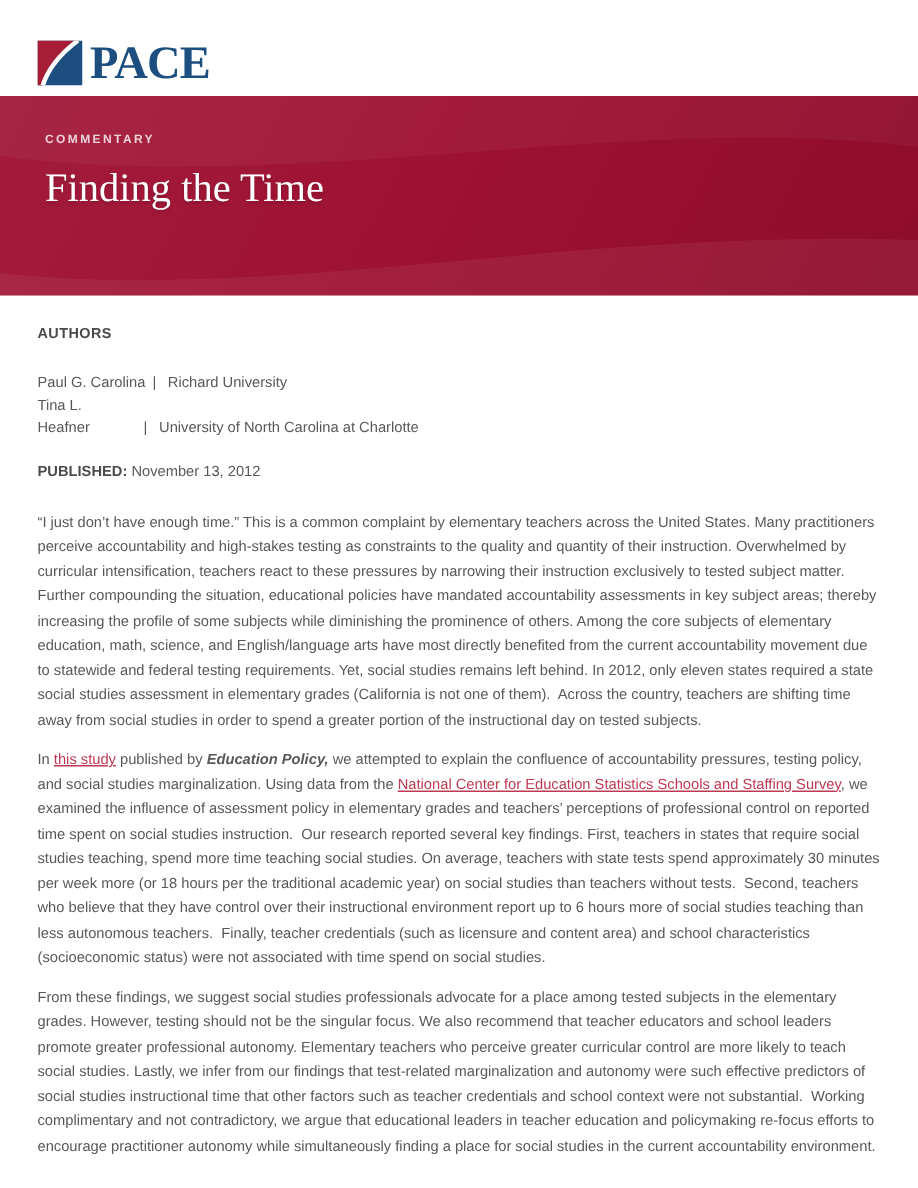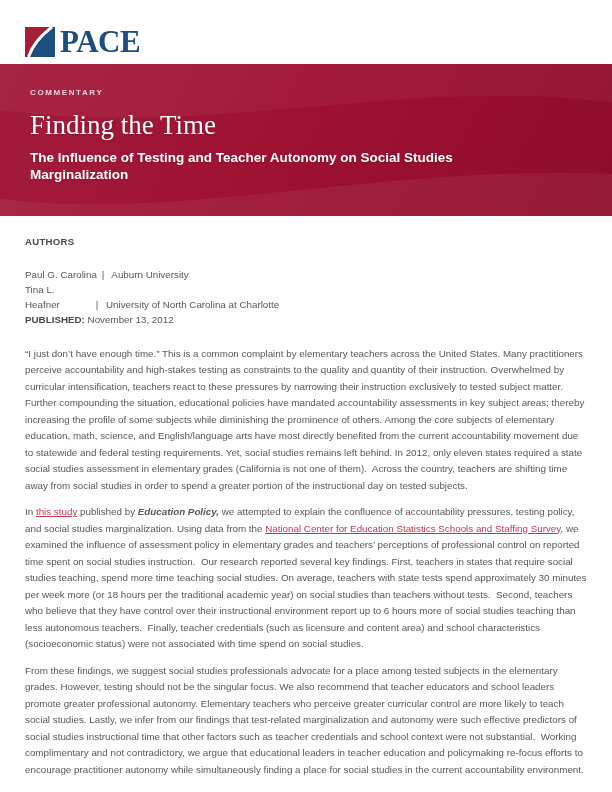--- a/index.html
+++ b/index.html
@@ -31,21 +31,21 @@
     font-weight: 700;
     font-size: 31px;
     line-height: 30px;
     color: #1c4e80;
     letter-spacing: -0.5px;
   }
 
   
   .banner {
     position: relative;
-    height: 152px;
+    height: 133px;
     background: linear-gradient(118deg, #a31c3c 0%, #9e1232 45%, #8e0c2b 100%);
     padding: 24px 30px 0 30px;
     overflow: hidden;
   }
   .banner-waves { position: absolute; left: 0; top: 0; width: 100%; height: 100%; pointer-events: none; }
   .kicker {
     position: relative;
     font-size: 8px;
     font-weight: 700;
     letter-spacing: 1.6px;
@@ -82,21 +82,21 @@
     font-size: 9.6px;
     font-weight: 700;
     color: #4a4a4c;
     letter-spacing: 0.3px;
     margin-bottom: 16px;
   }
   .author-row { line-height: 15.3px; }
   .author-name { display: inline-block; min-width: 68px; }
   .author-name.wide { min-width: 0; margin-right: 2px; }
   .author-sep { padding: 0 5px 0 0; }
-  .published-row { margin-bottom: 18px; line-height: 15.3px; }
+  .published-row { margin-top: 14px; margin-bottom: 18px; line-height: 15.3px; }
   .published-label { font-weight: 700; color: #4a4a4c; }
   .content p { margin: 0 0 10px 0; white-space: pre-wrap; }
   .link {
     color: #be3a53;
     text-decoration: underline;
     cursor: pointer;
   }
   .italic { font-style: italic; font-weight: bold; }
 </style>
 </head>
@@ -115,31 +115,30 @@
     </div>
   </header>
 
   <section class="banner">
     <svg class="banner-waves" viewBox="0 0 612 133" preserveAspectRatio="none" aria-hidden="true">
       <path d="M0 118 C 180 138, 380 88, 612 96 L 612 133 L 0 133 Z" fill="rgba(255,255,255,0.06)"></path>
       <path d="M0 40 C 200 66, 420 10, 612 34 L 612 0 L 0 0 Z" fill="rgba(255,255,255,0.045)"></path>
     </svg>
     <div class="kicker">COMMENTARY</div>
     <h1 class="banner-title">Finding the Time</h1>
-    <h2 class="banner-subtitle">The Influence of Testing and Teacher Autonomy on Social Studies Marginalization</h2>
   </section>
 
   <main class="content">
 
     <div class="authors-heading">AUTHORS</div>
 
     <div class="author-row">
       <span class="author-name wide">Paul G. Carolina</span>
       <span class="author-sep">|</span>
-      <span>Auburn University</span>
+      <span>Richard University</span>
     </div>
 
     <div class="author-row">
       <span class="author-name wide">Tina L.</span>
     </div>
 
     <div class="author-row">
       <span class="author-name">Heafner</span>
       <span class="author-sep">|</span>
       <span>University of North Carolina at Charlotte</span>

